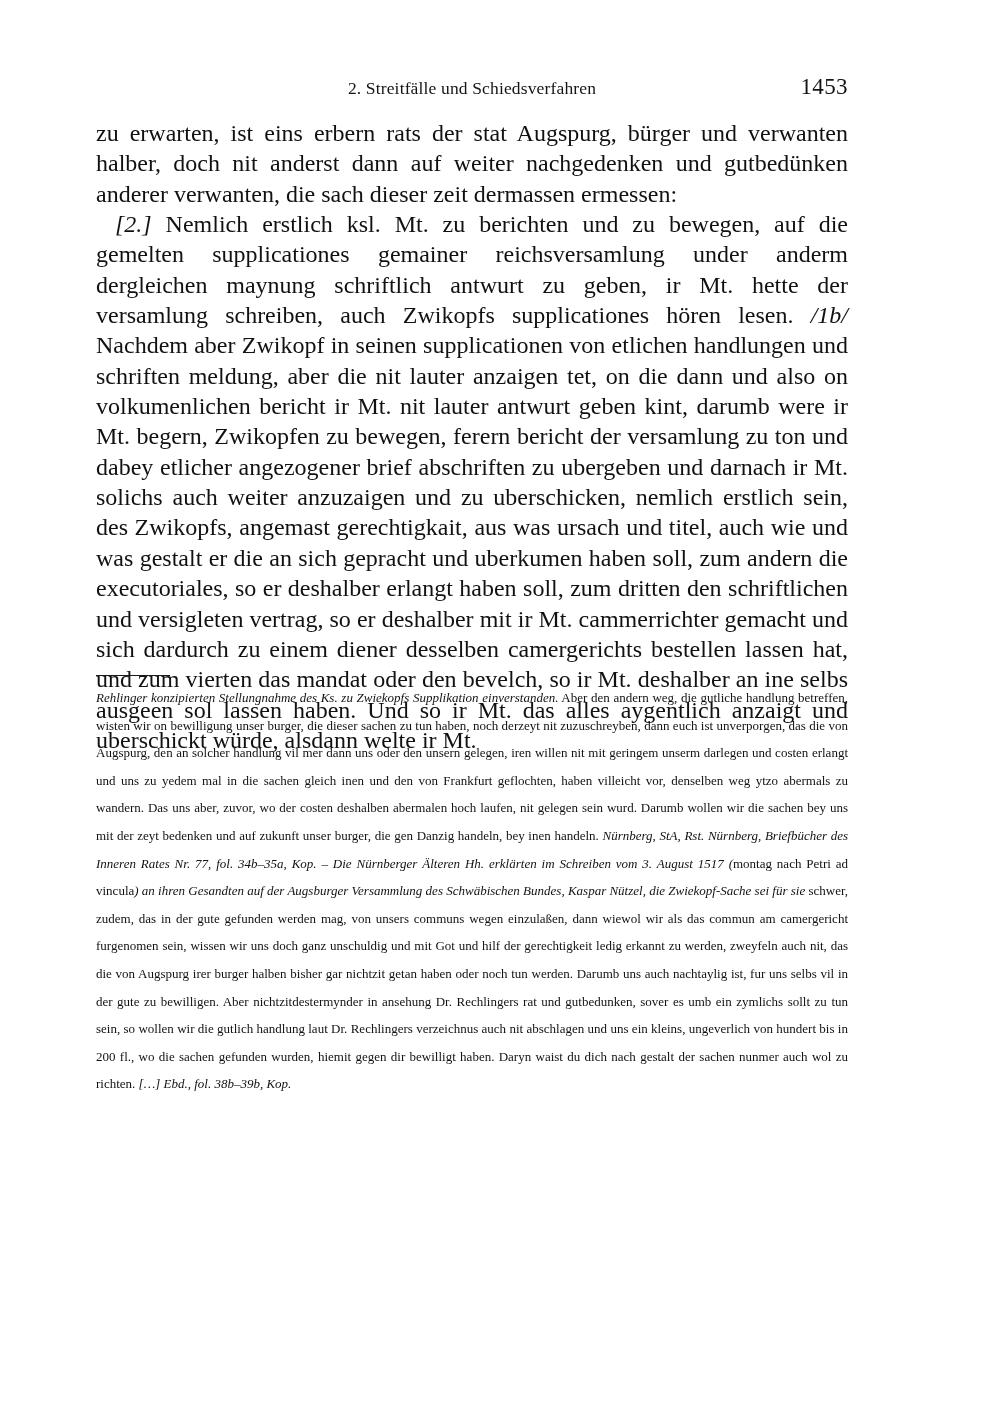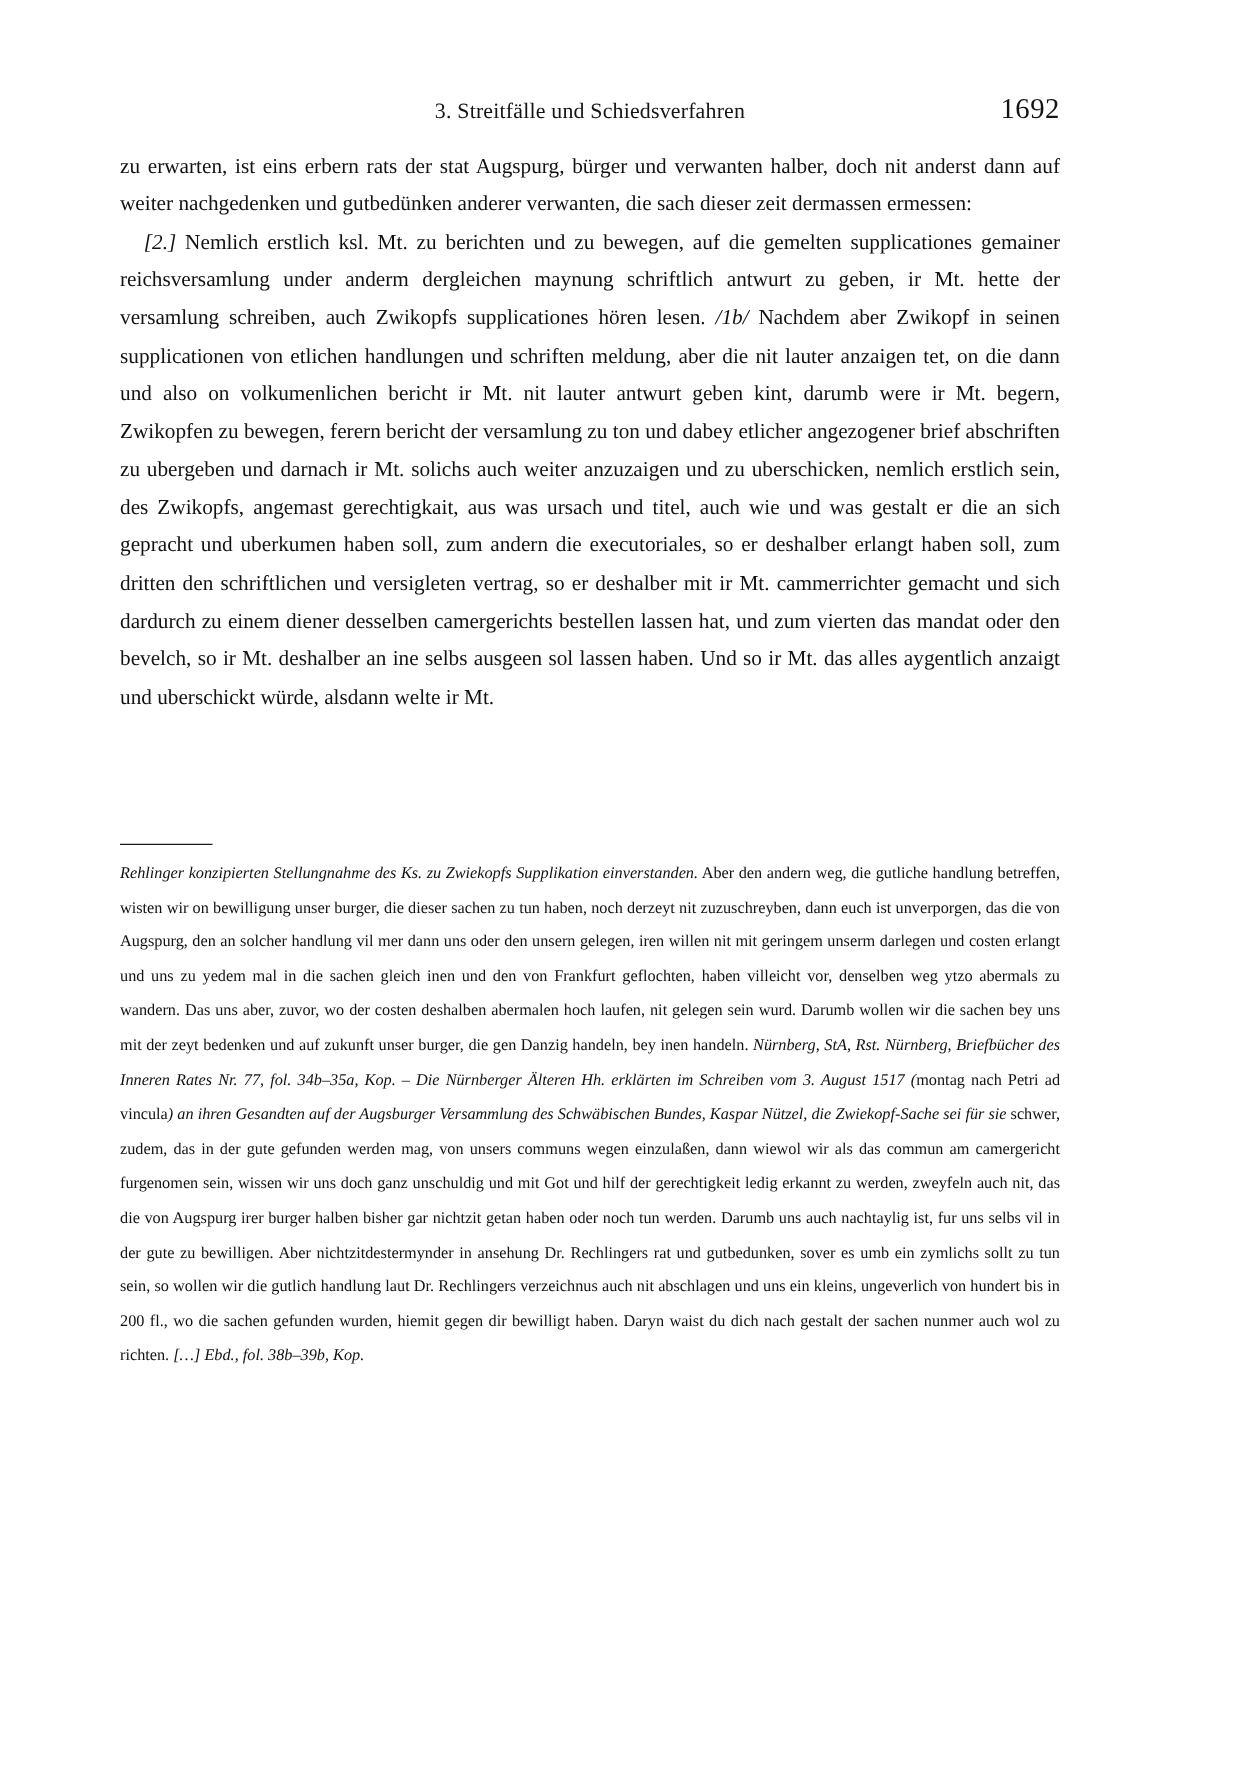--- a/index.html
+++ b/index.html
@@ -56,21 +56,21 @@
   .body-block {
     position: absolute;
     left: 96px;
     top: 118px;
     width: 752px;
   }
   .body-par {
     margin: 0;
     text-align: justify;
     text-justify: inter-word;
-    font-size: 17px;
+    font-size: 24px;
     line-height: 30.35px;
     color: #111111;
     hyphens: none;
   }
   .body-par + .body-par {
     text-indent: 19px;
   }
   .ital { font-style: italic; }
 
   
@@ -100,22 +100,22 @@
     hyphens: none;
   }
   .rom { font-style: normal; }
 </style>
 </head>
 <body>
 
 <div class="page">
 
   <div class="header">
-    <div class="header-title">3. Streitfälle und Schiedsverfahren</div>
-    <div class="header-folio">1692</div>
+    <div class="header-title">2. Streitfälle und Schiedsverfahren</div>
+    <div class="header-folio">1453</div>
   </div>
 
   <div class="body-block">
     <p class="body-par"><span class="rom">zu erwarten, ist eins erbern rats der stat Augspurg, bürger und verwanten halber, doch nit anderst dann auf weiter nachgedenken und gutbedünken anderer verwanten, die sach dieser zeit dermassen ermessen:</span></p>
     <p class="body-par"><span class="ital">[2.]</span><span class="rom"> Nemlich erstlich ksl. Mt. zu berichten und zu bewegen, auf die gemelten supplicationes gemainer reichsversamlung under anderm dergleichen maynung schriftlich antwurt zu geben, ir Mt. hette der versamlung schreiben, auch Zwikopfs supplicationes hören lesen. </span><span class="ital">/1b/</span><span class="rom"> Nachdem aber Zwikopf in seinen supplicationen von etlichen handlungen und schriften meldung, aber die nit lauter anzaigen tet, on die dann und also on volkumenlichen bericht ir Mt. nit lauter antwurt geben kint, darumb were ir Mt. begern, Zwikopfen zu bewegen, ferern bericht der versamlung zu ton und dabey etlicher angezogener brief abschriften zu ubergeben und darnach ir Mt. solichs auch weiter anzuzaigen und zu uberschicken, nemlich erstlich sein, des Zwikopfs, angemast gerechtigkait, aus was ursach und titel, auch wie und was gestalt er die an sich gepracht und uberkumen haben soll, zum andern die executoriales, so er deshalber erlangt haben soll, zum dritten den schriftlichen und versigleten vertrag, so er deshalber mit ir Mt. cammerrichter gemacht und sich dardurch zu einem diener desselben camergerichts bestellen lassen hat, und zum vierten das mandat oder den bevelch, so ir Mt. deshalber an ine selbs ausgeen sol lassen haben. Und so ir Mt. das alles aygentlich anzaigt und uberschickt würde, alsdann welte ir Mt.</span></p>
   </div>
 
   <div class="fn-rule"></div>
 
   <div class="footnote-block">

